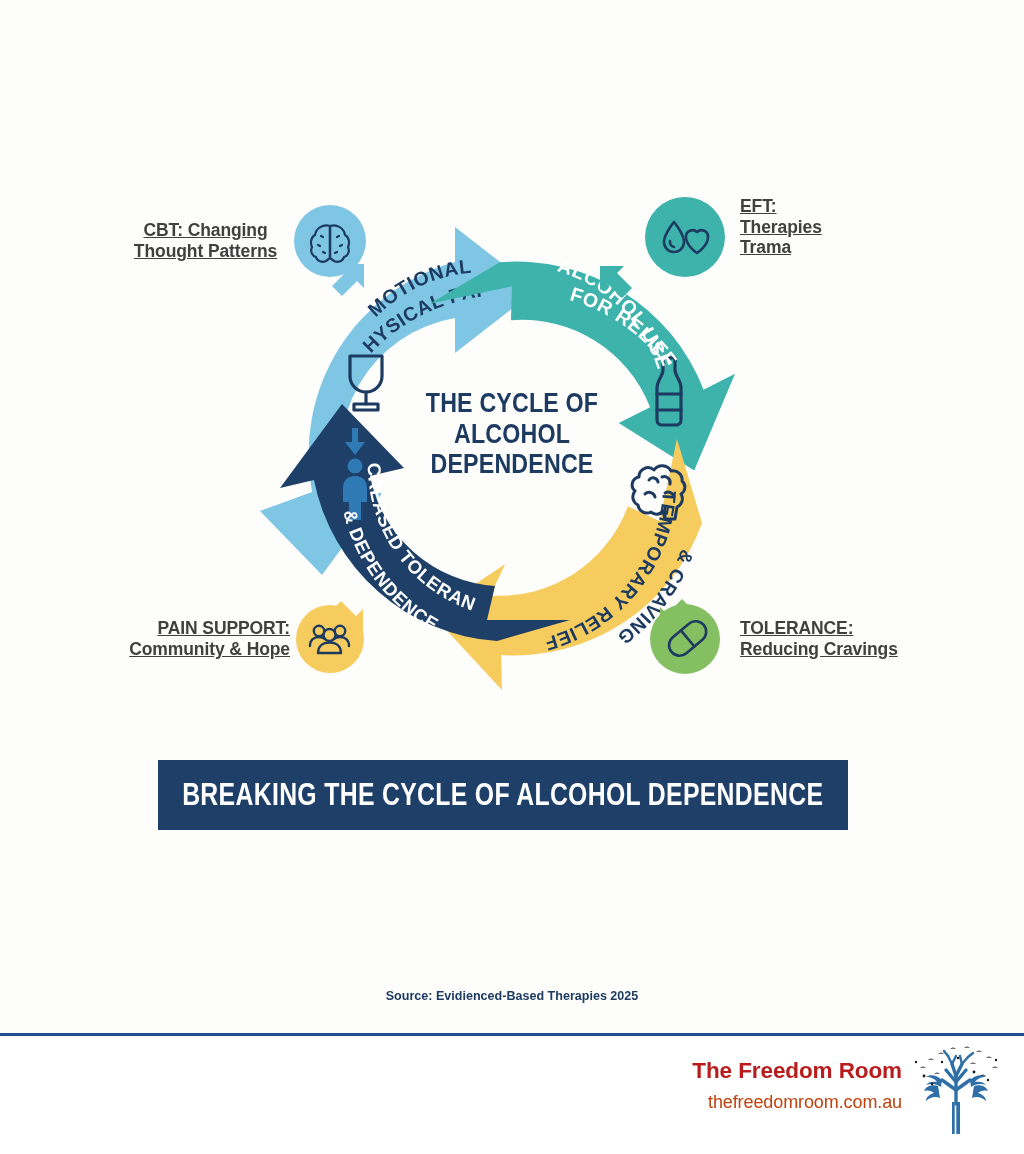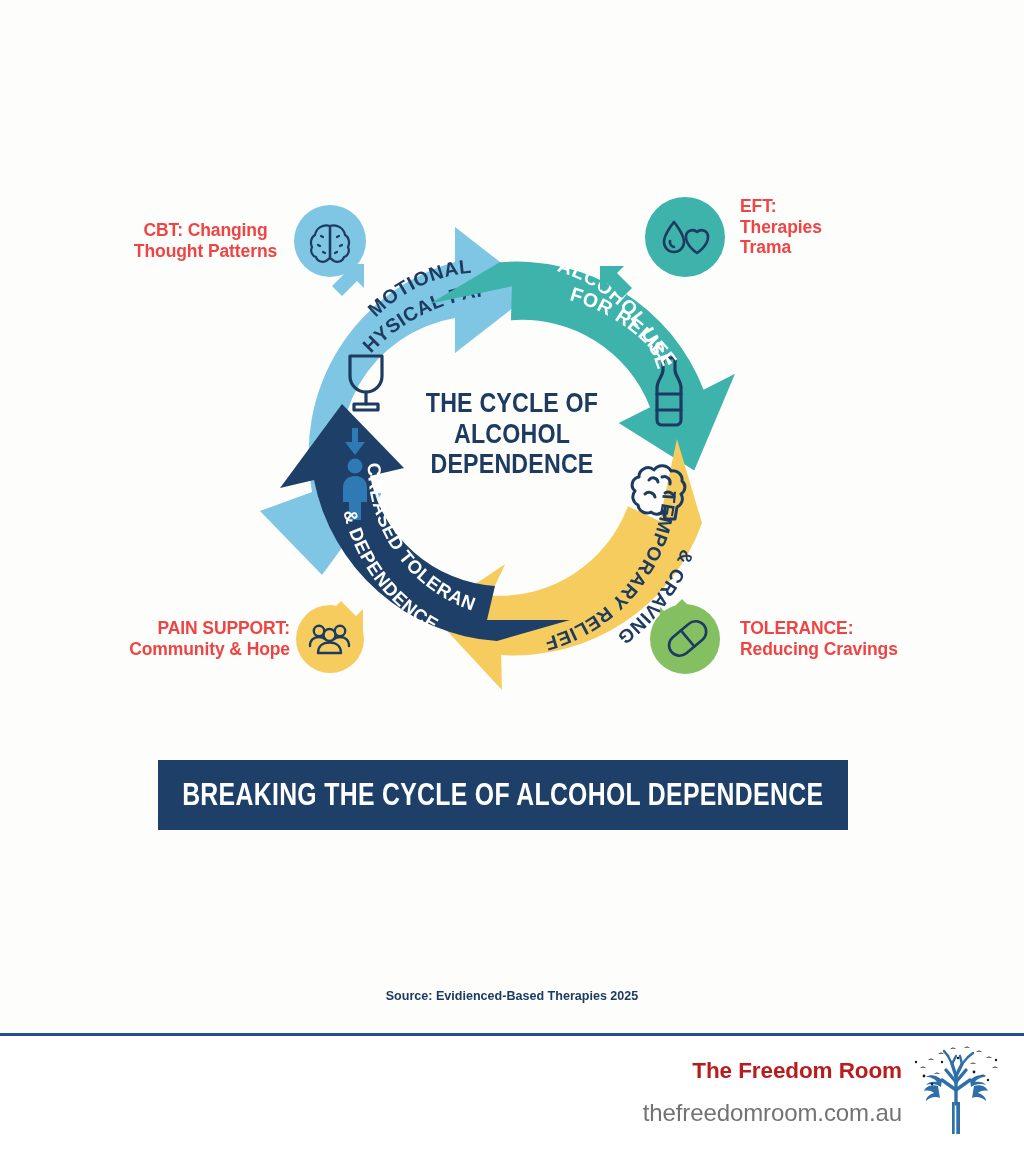--- a/index.html
+++ b/index.html
@@ -32,22 +32,23 @@
     left: 0;
     top: 0;
     width: 1024px;
     height: 1034px;
     display: block;
   }
 
   
   .callout-label {
     position: absolute;
-    color: #ef4444;
+    color: #404040;
     line-height: 1.18;
+    text-decoration: underline;
   }
   .callout-label .cl-title {
     display: block;
     font-weight: bold;
     font-size: 17.5px;
     letter-spacing: -0.1px;
   }
   .callout-label .cl-sub {
     display: block;
     font-weight: bold;
@@ -157,23 +158,23 @@
   }
   #brand-name {
     display: block;
     font-size: 22.5px;
     font-weight: bold;
     color: #b91c1c;
     letter-spacing: -0.1px;
   }
   #brand-url {
     display: block;
-    font-size: 24px;
-    color: #737373;
-    margin-top: 15px;
+    font-size: 18px;
+    color: #c2410c;
+    margin-top: 8px;
     letter-spacing: -0.1px;
   }
   #footer-logo {
     position: absolute;
     right: 20px;
     top: 1046px;
     width: 96px;
     height: 92px;
   }
 

